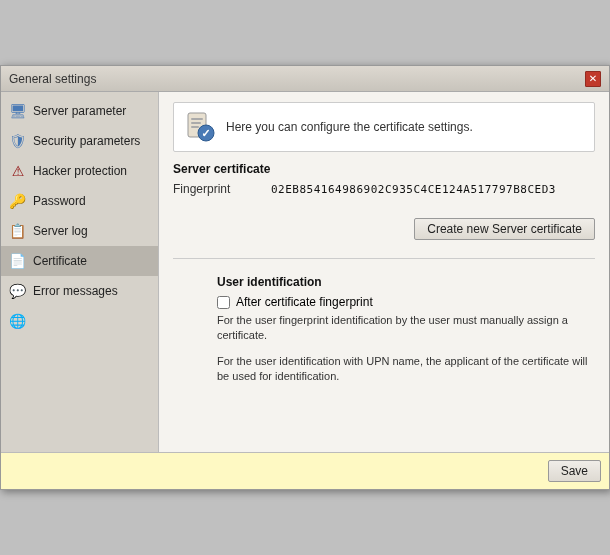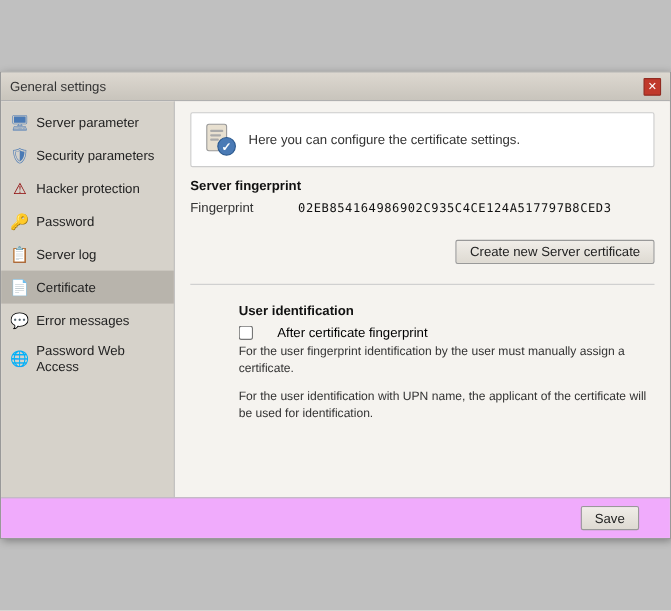--- a/index.html
+++ b/index.html
@@ -150,41 +150,41 @@
       border-top: 1px solid #ccc;
       margin: 6px 0;
     }
     .user-id-section {
       font-size: 12px;
       margin-left: 44px;
     }
     .checkbox-row {
       display: flex;
       align-items: center;
-      gap: 22px;
+      gap: 6px;
       margin-bottom: 4px;
     }
     .checkbox-row input[type=checkbox] {
       width: 13px;
       height: 13px;
     }
     .desc-text {
       font-size: 11px;
       color: #333;
       margin-bottom: 10px;
       margin-left: 0;
       line-height: 1.4;
     }
     .footer {
       display: flex;
       justify-content: flex-end;
       gap: 6px;
-      padding: 7px 28px;
+      padding: 7px 8px;
       border-top: 1px solid #bbb;
-      background: #f0abfc;
+      background: #fef9c3;
     }
     
     .icon-monitor { color: #4a7ab5; }
     .icon-shield { color: #4a7ab5; }
     .icon-hacker { color: #8b0000; }
     .icon-password { color: #d4a017; }
     .icon-log { color: #555; }
     .icon-cert { color: #4a7ab5; }
     .icon-error { color: #888; }
     .icon-webaccess { color: #4a7ab5; }
@@ -225,42 +225,41 @@
       <div class="sidebar-item active">
         <span class="sidebar-icon icon-cert">📄</span>
         <span>Certificate</span>
       </div>
       <div class="sidebar-item">
         <span class="sidebar-icon icon-error">💬</span>
         <span>Error messages</span>
       </div>
       <div class="sidebar-item">
         <span class="sidebar-icon icon-webaccess">🌐</span>
-        <span>Password Web Access</span>
       </div>
     </div>
 
     <div class="main-panel">
 
       <div class="info-box">
         <div class="info-icon">
           <svg width="32" height="32" viewBox="0 0 32 32">
             <rect x="4" y="2" width="18" height="24" rx="2" fill="#e8e0d0" stroke="#999" stroke-width="1"></rect>
             <rect x="7" y="7" width="12" height="2" rx="1" fill="#aaa"></rect>
             <rect x="7" y="11" width="10" height="2" rx="1" fill="#aaa"></rect>
             <rect x="7" y="15" width="8" height="2" rx="1" fill="#aaa"></rect>
             <circle cx="22" cy="22" r="8" fill="#4a7ab5" stroke="#2c5a8f" stroke-width="1"></circle>
             <text x="22" y="26" text-anchor="middle" fill="white" font-size="11" font-weight="bold">✓</text>
           </svg>
         </div>
         <span class="info-text">Here you can configure the certificate settings.</span>
       </div>
 
       <div>
-        <div class="section-title">Server fingerprint</div>
+        <div class="section-title">Server certificate</div>
         <div class="field-row">
           <span class="field-label">Fingerprint</span>
           <span class="field-value">02EB854164986902C935C4CE124A517797B8CED3</span>
         </div>
         <div class="create-btn-row">
           <button class="btn">Create new Server certificate</button>
         </div>
       </div>
 
       <hr class="divider">

